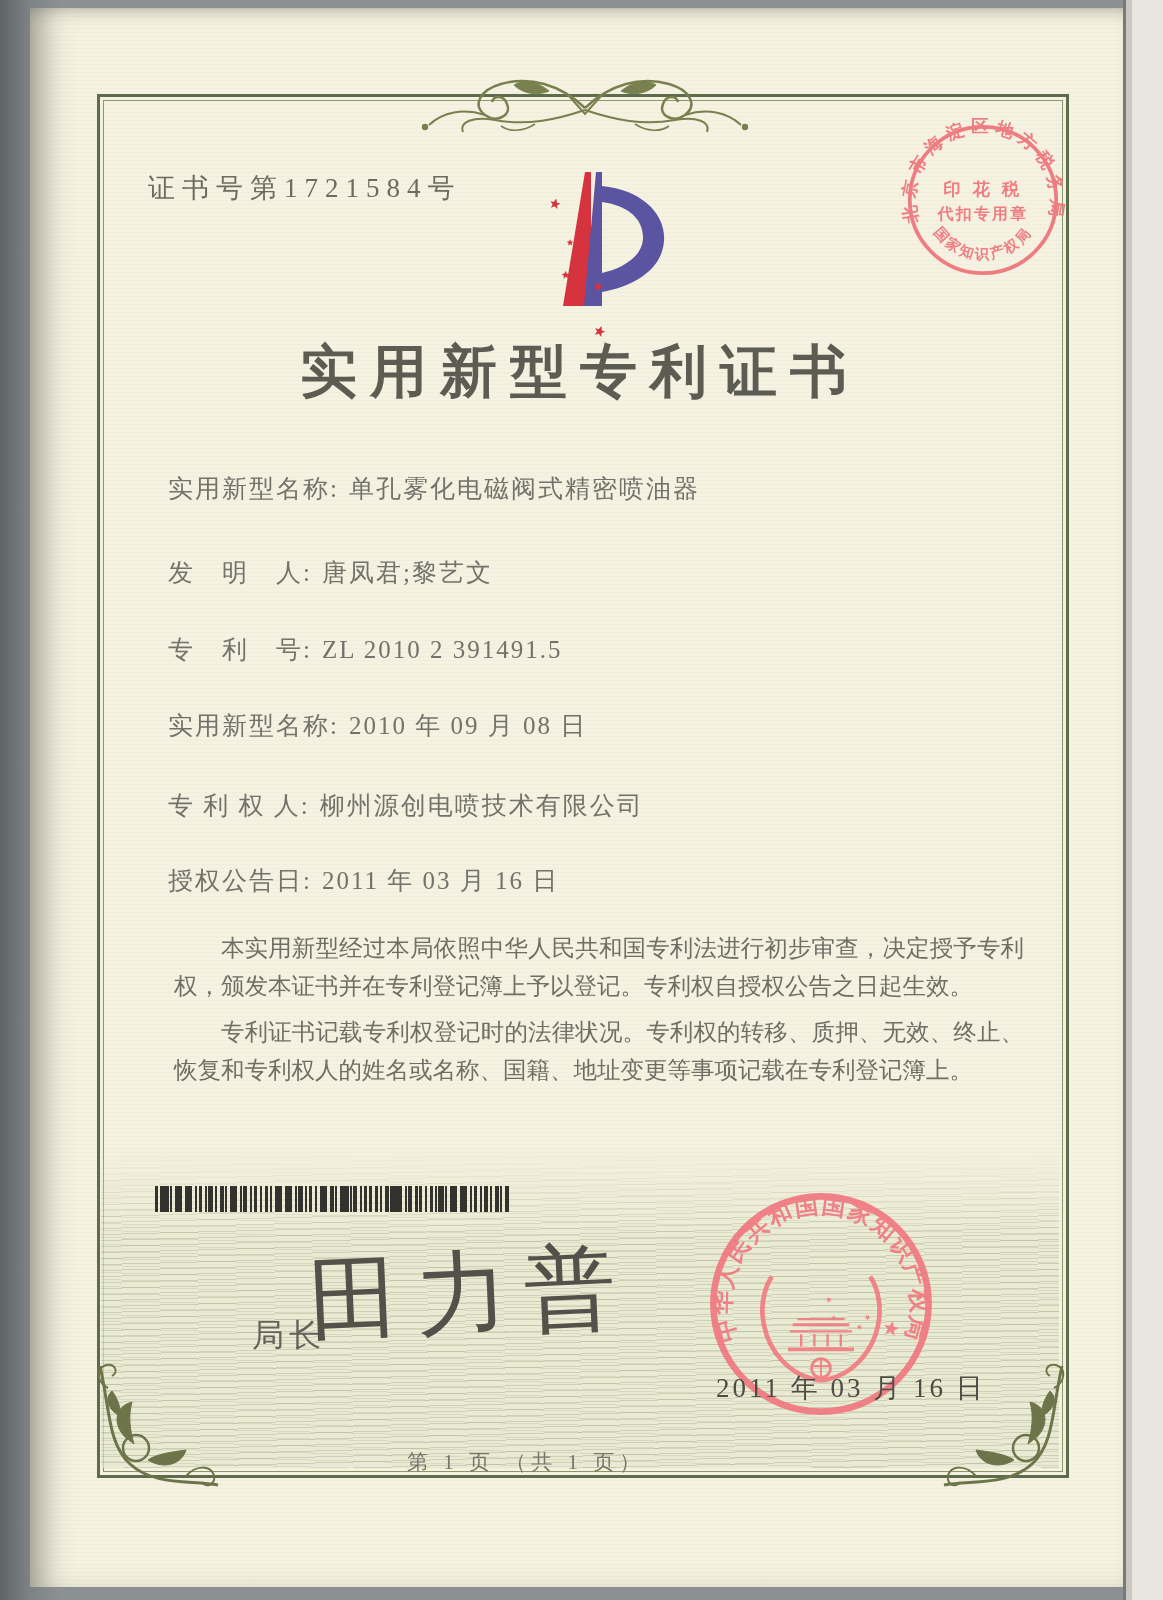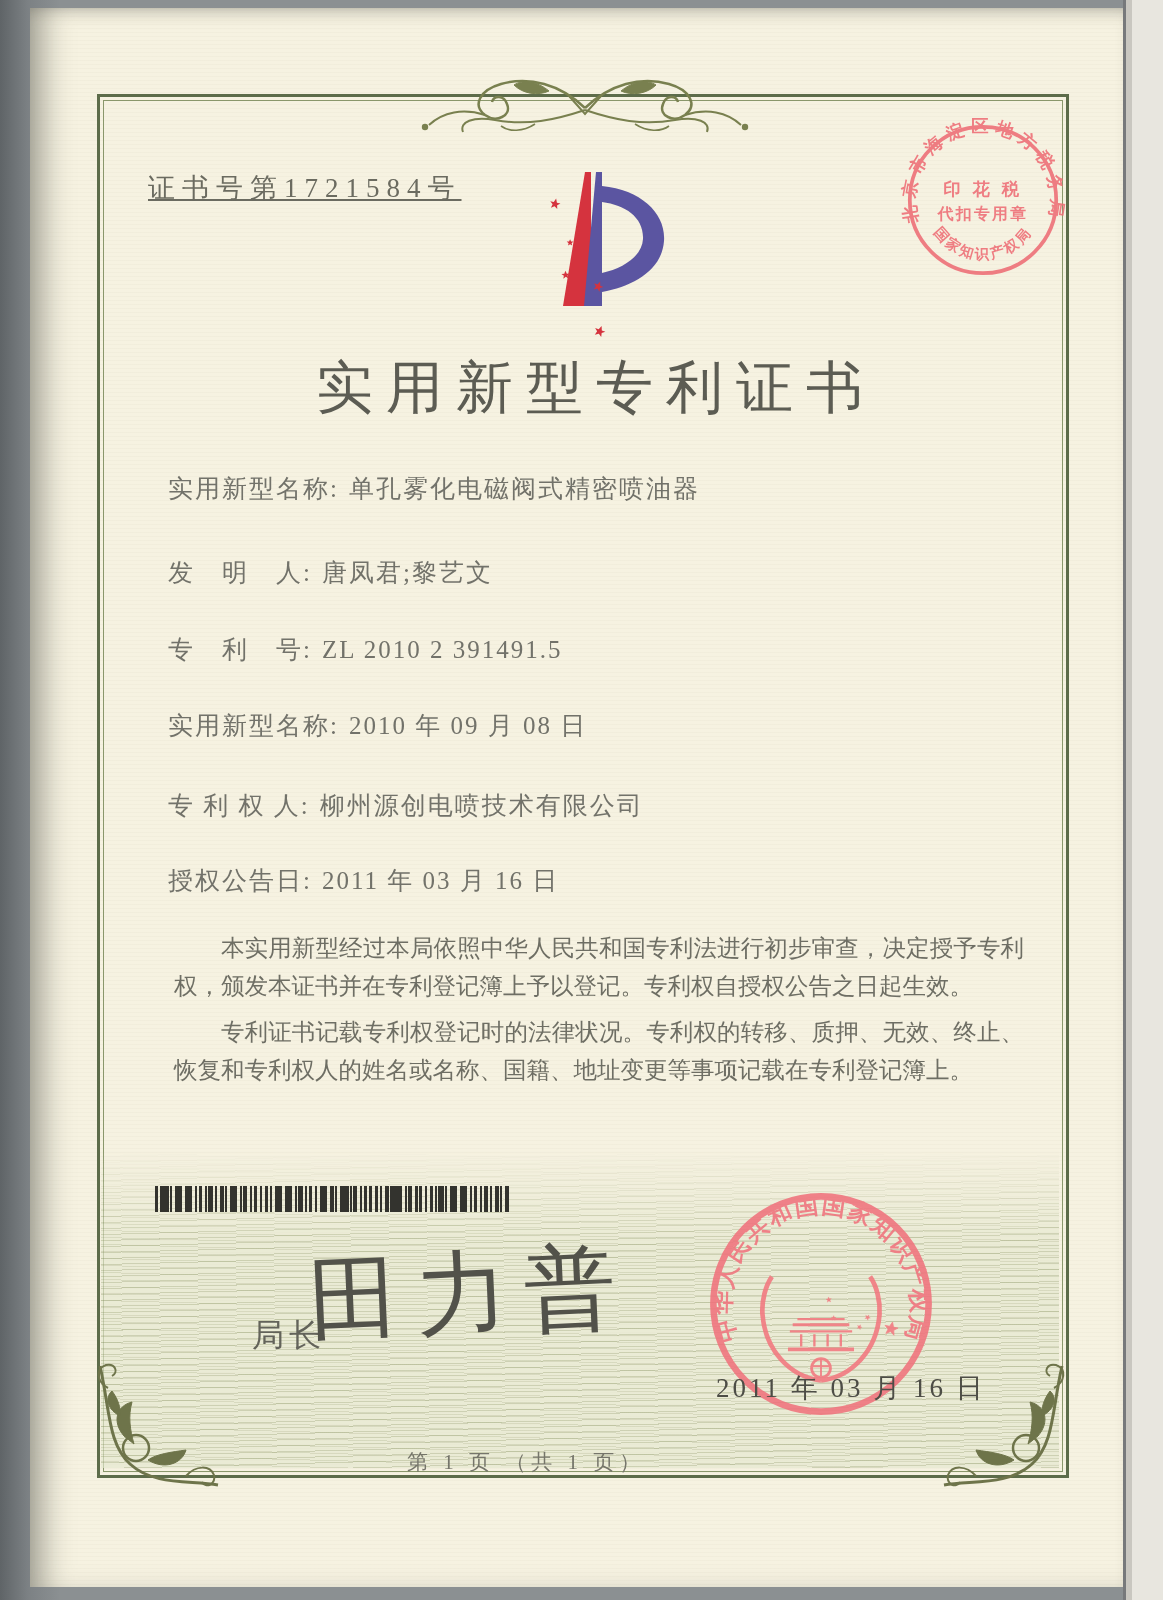--- a/index.html
+++ b/index.html
@@ -19,23 +19,23 @@
          border:3px solid #5d6c4a;}
   #frame .inner-line{position:absolute;inset:3px;border:1px solid #8a976b;}
   
   #waves{position:absolute;left:101px;top:1150px;width:958px;height:318px;
          background-color:rgba(228,231,206,.65);
          background-image:repeating-linear-gradient(178.5deg,rgba(130,140,90,.28) 0 1px,rgba(0,0,0,0) 1px 6px),
                           repeating-linear-gradient(181.5deg,rgba(130,140,90,.18) 0 1px,rgba(0,0,0,0) 1px 7px);
          -webkit-mask-image:linear-gradient(180deg,transparent 0,#000 90px);
          mask-image:linear-gradient(180deg,transparent 0,#000 90px);}
   .txt{position:absolute;color:#6f6f64;}
-  #cert-no{left:148px;top:170px;font-size:27px;letter-spacing:7px;color:#6b6b60;text-decoration:underline;}
-  #title{left:97px;width:966px;top:350px;text-align:center;font-size:57px;font-weight:400;
-         letter-spacing:13px;color:#5c5c53;padding-left:16px;}
+  #cert-no{left:148px;top:170px;font-size:27px;letter-spacing:7px;color:#6b6b60;}
+  #title{left:97px;width:966px;top:334px;text-align:center;font-size:57px;font-weight:700;
+         letter-spacing:13px;color:#5c5c53;}
   .field{left:168px;font-size:25px;letter-spacing:2px;color:#72726a;white-space:nowrap;}
   .field .val{margin-left:10px;font-family:Liberation Serif, serif;}
   #f0{top:472px}#f1{top:556px}#f2{top:633px}#f3{top:709px}#f4{top:789px}#f5{top:864px}
   #paras{position:absolute;left:166px;top:921px;width:866px;color:#6e6e64;}
   #paras p{margin:8px;font-size:23.5px;line-height:38px;text-align:justify;text-indent:2em;}
   #barcode{position:absolute;left:155px;top:1186px;width:354px;height:26px;
          background-image:
            repeating-linear-gradient(90deg,#33332e 0 2px,rgba(0,0,0,0) 2px 5px),
            repeating-linear-gradient(90deg,#33332e 0 3px,rgba(0,0,0,0) 3px 11px),
            repeating-linear-gradient(90deg,rgba(0,0,0,0) 0 7px,#33332e 7px 10px,rgba(0,0,0,0) 10px 23px);}

